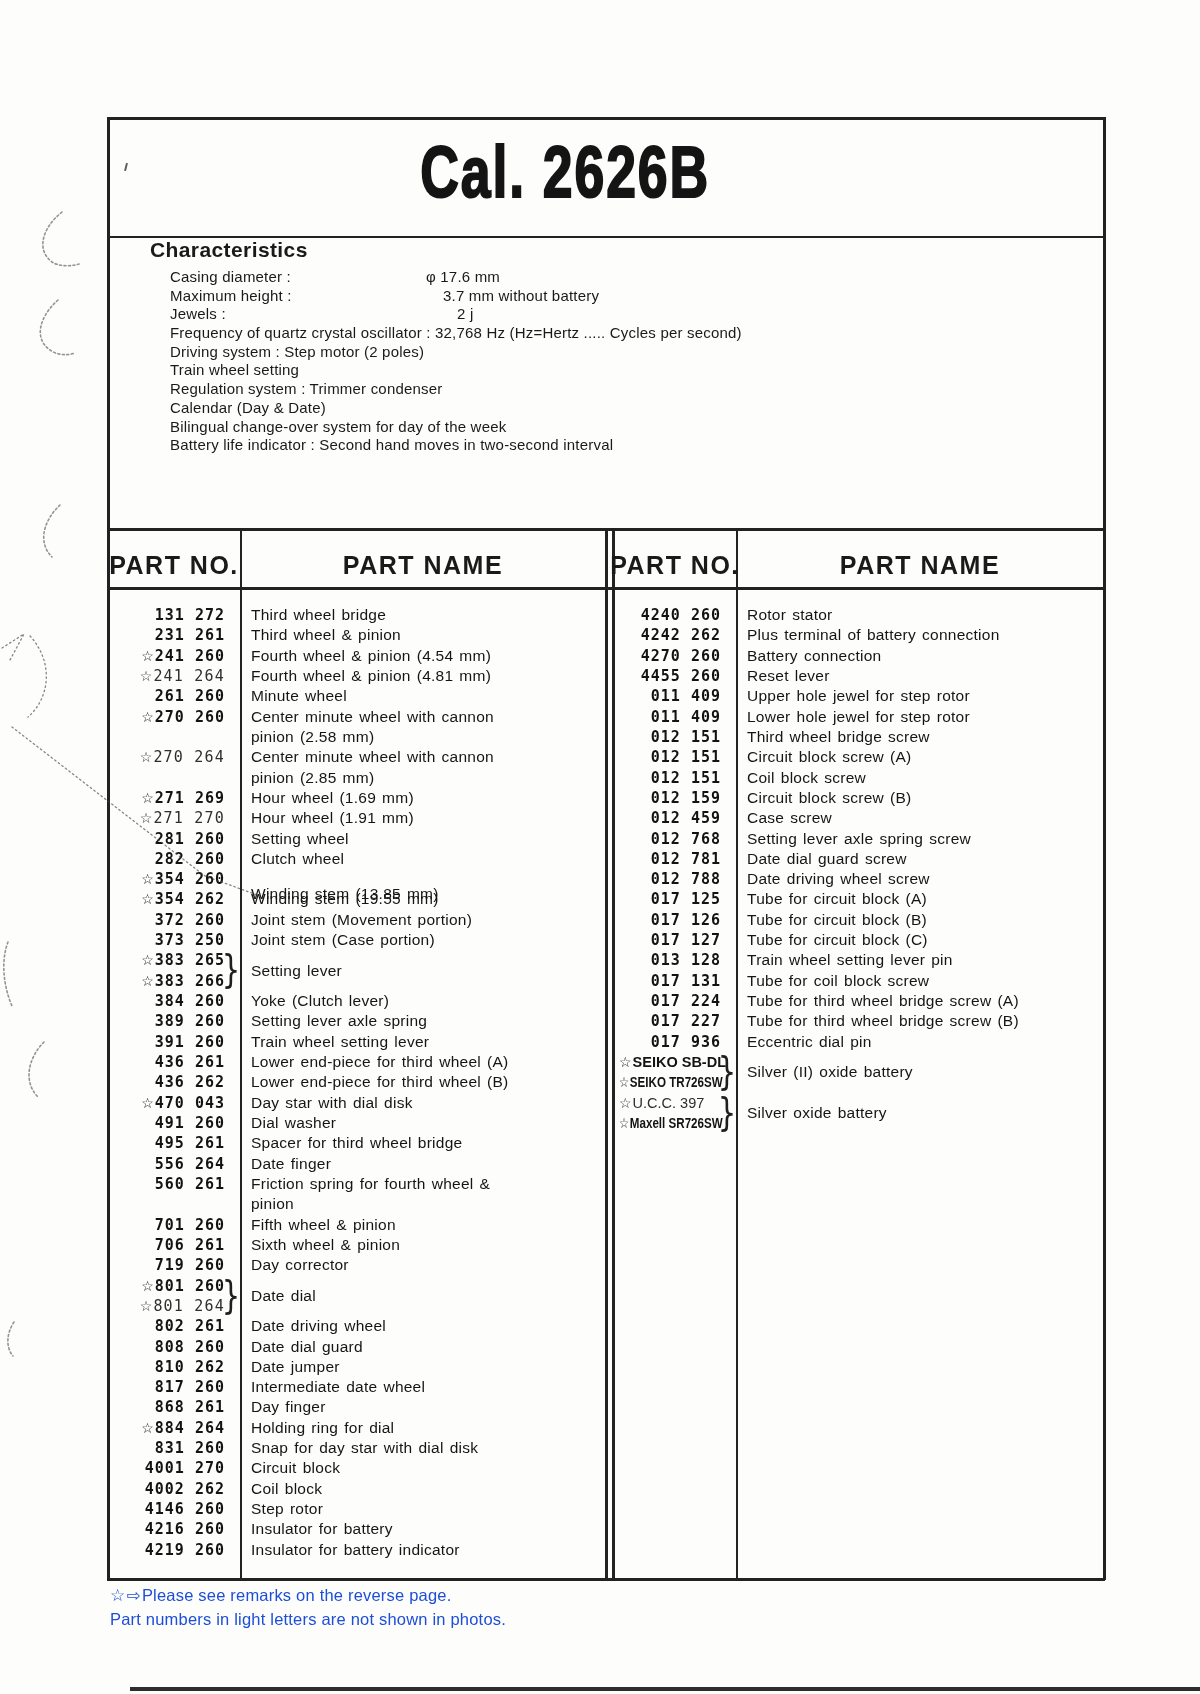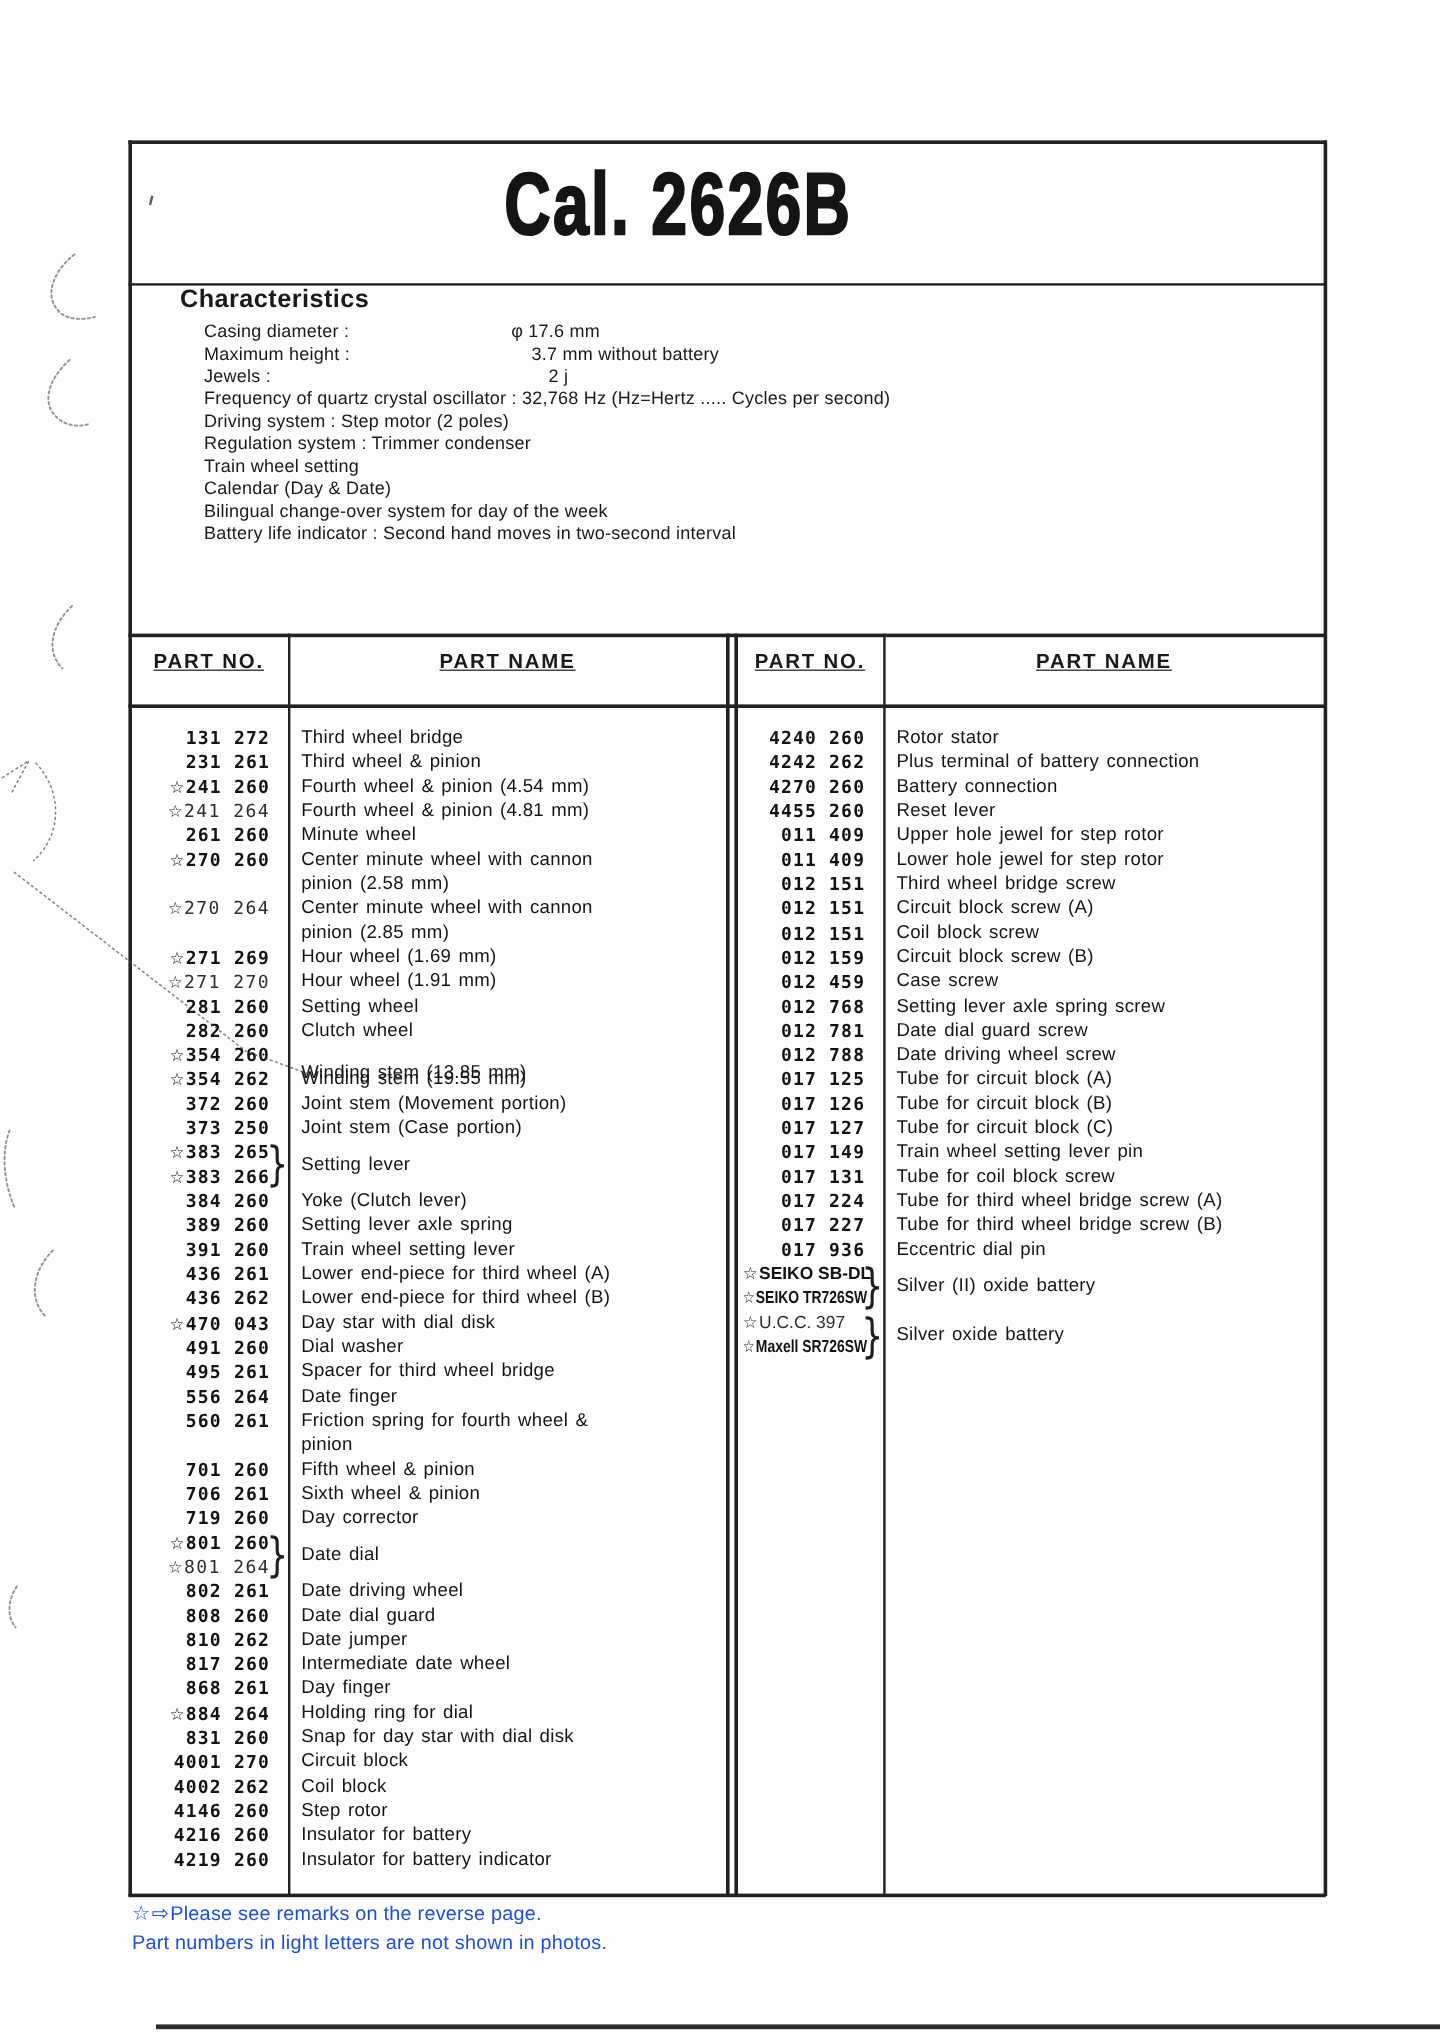--- a/index.html
+++ b/index.html
@@ -20,22 +20,22 @@
   }
   .tick{position:absolute;left:125px;top:163px;width:2px;height:8px;background:#333;transform:rotate(14deg);opacity:.8;}
   
   .char-head{position:absolute;left:150px;top:238px;font-size:21px;font-weight:bold;letter-spacing:.4px;}
   .char-lines{position:absolute;left:170px;top:268px;width:780px;}
   .char-line{position:relative;height:18.7px;line-height:18.7px;font-size:15px;letter-spacing:.2px;white-space:nowrap;}
   .char-line .val{position:absolute;left:256px;}
   .char-line:nth-child(2) .val{left:273px;}
   .char-line:nth-child(3) .val{left:287px;}
   
-  .th{position:absolute;top:524px;height:56px;display:flex;align-items:center;justify-content:center;
-      font-size:17px;font-weight:bold;letter-spacing:1.5px;white-space:nowrap;text-decoration:underline;}
+  .th{position:absolute;top:537px;height:56px;display:flex;align-items:center;justify-content:center;
+      font-size:25px;font-weight:bold;letter-spacing:1.5px;white-space:nowrap;}
   
   .col{position:absolute;top:605px;}
   .pn{position:absolute;right:0;height:20.32px;line-height:20.32px;white-space:nowrap;
       font-family:"DejaVu Sans Mono",monospace;font-weight:bold;font-size:15px;letter-spacing:1px;color:#131313;}
   .pn.light{font-weight:normal;color:#2e2e2e;letter-spacing:1.2px;}
   .pn.txt{right:auto;left:2px;font-family:"Liberation Sans",sans-serif;font-size:14.5px;letter-spacing:0;}
   .pn.cond{transform:scaleX(.8);transform-origin:left center;}
   .star{font-family:"DejaVu Sans",sans-serif;font-weight:normal;font-size:14px;margin-right:1px;letter-spacing:0;}
   .brace{position:absolute;right:-13px;width:14px;display:flex;align-items:center;justify-content:center;
          font-family:"DejaVu Sans",sans-serif;font-size:29px;font-weight:normal;color:#1f1f1f;
@@ -70,22 +70,22 @@
 </div>
 <div class="tick"></div>
 
 <div class="char-head">Characteristics</div>
 <div class="char-lines" id="char-lines">
     <div class="char-line"><span>Casing diameter :</span><span class="val">φ 17.6 mm</span></div>
     <div class="char-line"><span>Maximum height :</span><span class="val">3.7 mm without battery</span></div>
     <div class="char-line"><span>Jewels :</span><span class="val">2 j</span></div>
     <div class="char-line">Frequency of quartz crystal oscillator : 32,768 Hz (Hz=Hertz ..... Cycles per second)</div>
     <div class="char-line">Driving system : Step motor (2 poles)</div>
+    <div class="char-line">Train wheel setting</div>
     <div class="char-line">Regulation system : Trimmer condenser</div>
-    <div class="char-line">Train wheel setting</div>
     <div class="char-line">Calendar (Day &amp; Date)</div>
     <div class="char-line">Bilingual change-over system for day of the week</div>
     <div class="char-line">Battery life indicator : Second hand moves in two-second interval</div>
   </div>
 
 <div class="th" style="left:107px;width:134px;">PART NO.</div>
 <div class="th" style="left:241px;width:364px;">PART NAME</div>
 <div class="th" style="left:613px;width:124px;">PART NO.</div>
 <div class="th" style="left:737px;width:366px;">PART NAME</div>
 
@@ -195,21 +195,21 @@
     <div class="pn" style="top: 142.24px;"><span>012 151</span></div>
     <div class="pn" style="top: 162.56px;"><span>012 151</span></div>
     <div class="pn" style="top: 182.88px;"><span>012 159</span></div>
     <div class="pn" style="top: 203.2px;"><span>012 459</span></div>
     <div class="pn" style="top: 223.52px;"><span>012 768</span></div>
     <div class="pn" style="top: 243.84px;"><span>012 781</span></div>
     <div class="pn" style="top: 264.16px;"><span>012 788</span></div>
     <div class="pn" style="top: 284.48px;"><span>017 125</span></div>
     <div class="pn" style="top: 304.8px;"><span>017 126</span></div>
     <div class="pn" style="top: 325.12px;"><span>017 127</span></div>
-    <div class="pn" style="top: 345.44px;"><span>017 149</span></div>
+    <div class="pn" style="top: 345.44px;"><span>013 128</span></div>
     <div class="pn" style="top: 365.76px;"><span>017 131</span></div>
     <div class="pn" style="top: 386.08px;"><span>017 224</span></div>
     <div class="pn" style="top: 406.4px;"><span>017 227</span></div>
     <div class="pn" style="top: 426.72px;"><span>017 936</span></div>
     <div class="pn txt" style="top: 447.04px;"><span class="star">☆</span><span>SEIKO SB-DL</span></div>
     <div class="pn txt cond" style="top: 467.36px;"><span class="star">☆</span><span>SEIKO TR726SW</span></div>
     <div class="brace" style="top: 447.04px; height: 40.64px;">}</div>
     <div class="pn light txt" style="top: 487.68px;"><span class="star">☆</span><span>U.C.C. 397</span></div>
     <div class="pn txt cond" style="top: 508px;"><span class="star">☆</span><span>Maxell SR726SW</span></div>
     <div class="brace" style="top: 487.68px; height: 40.64px;">}</div>

